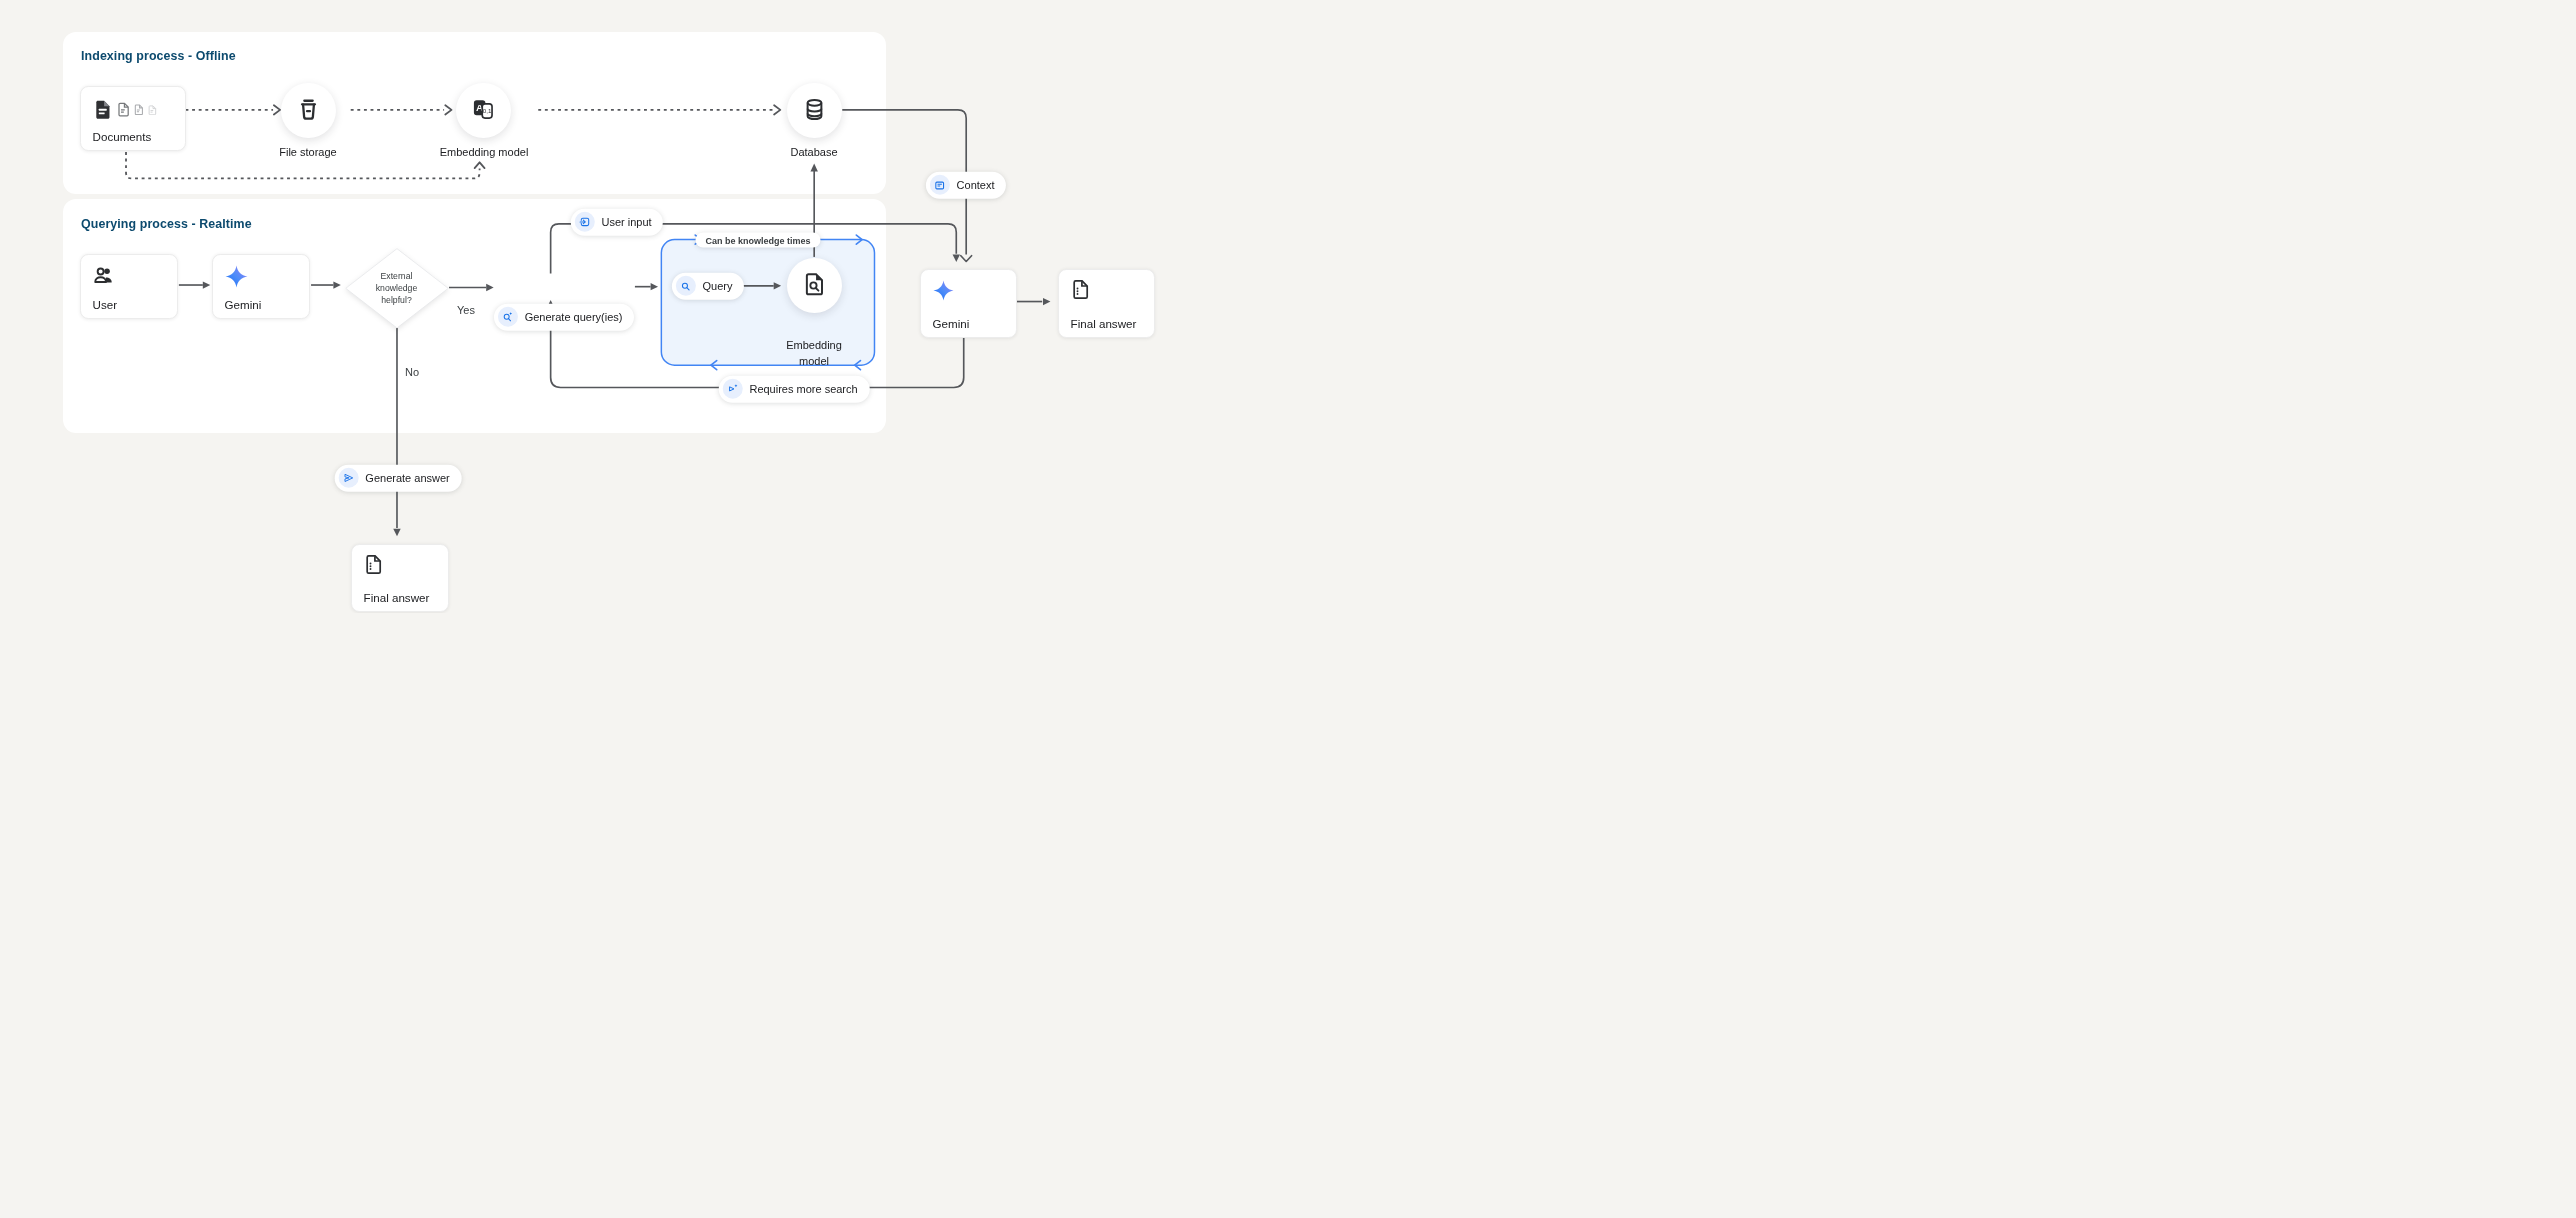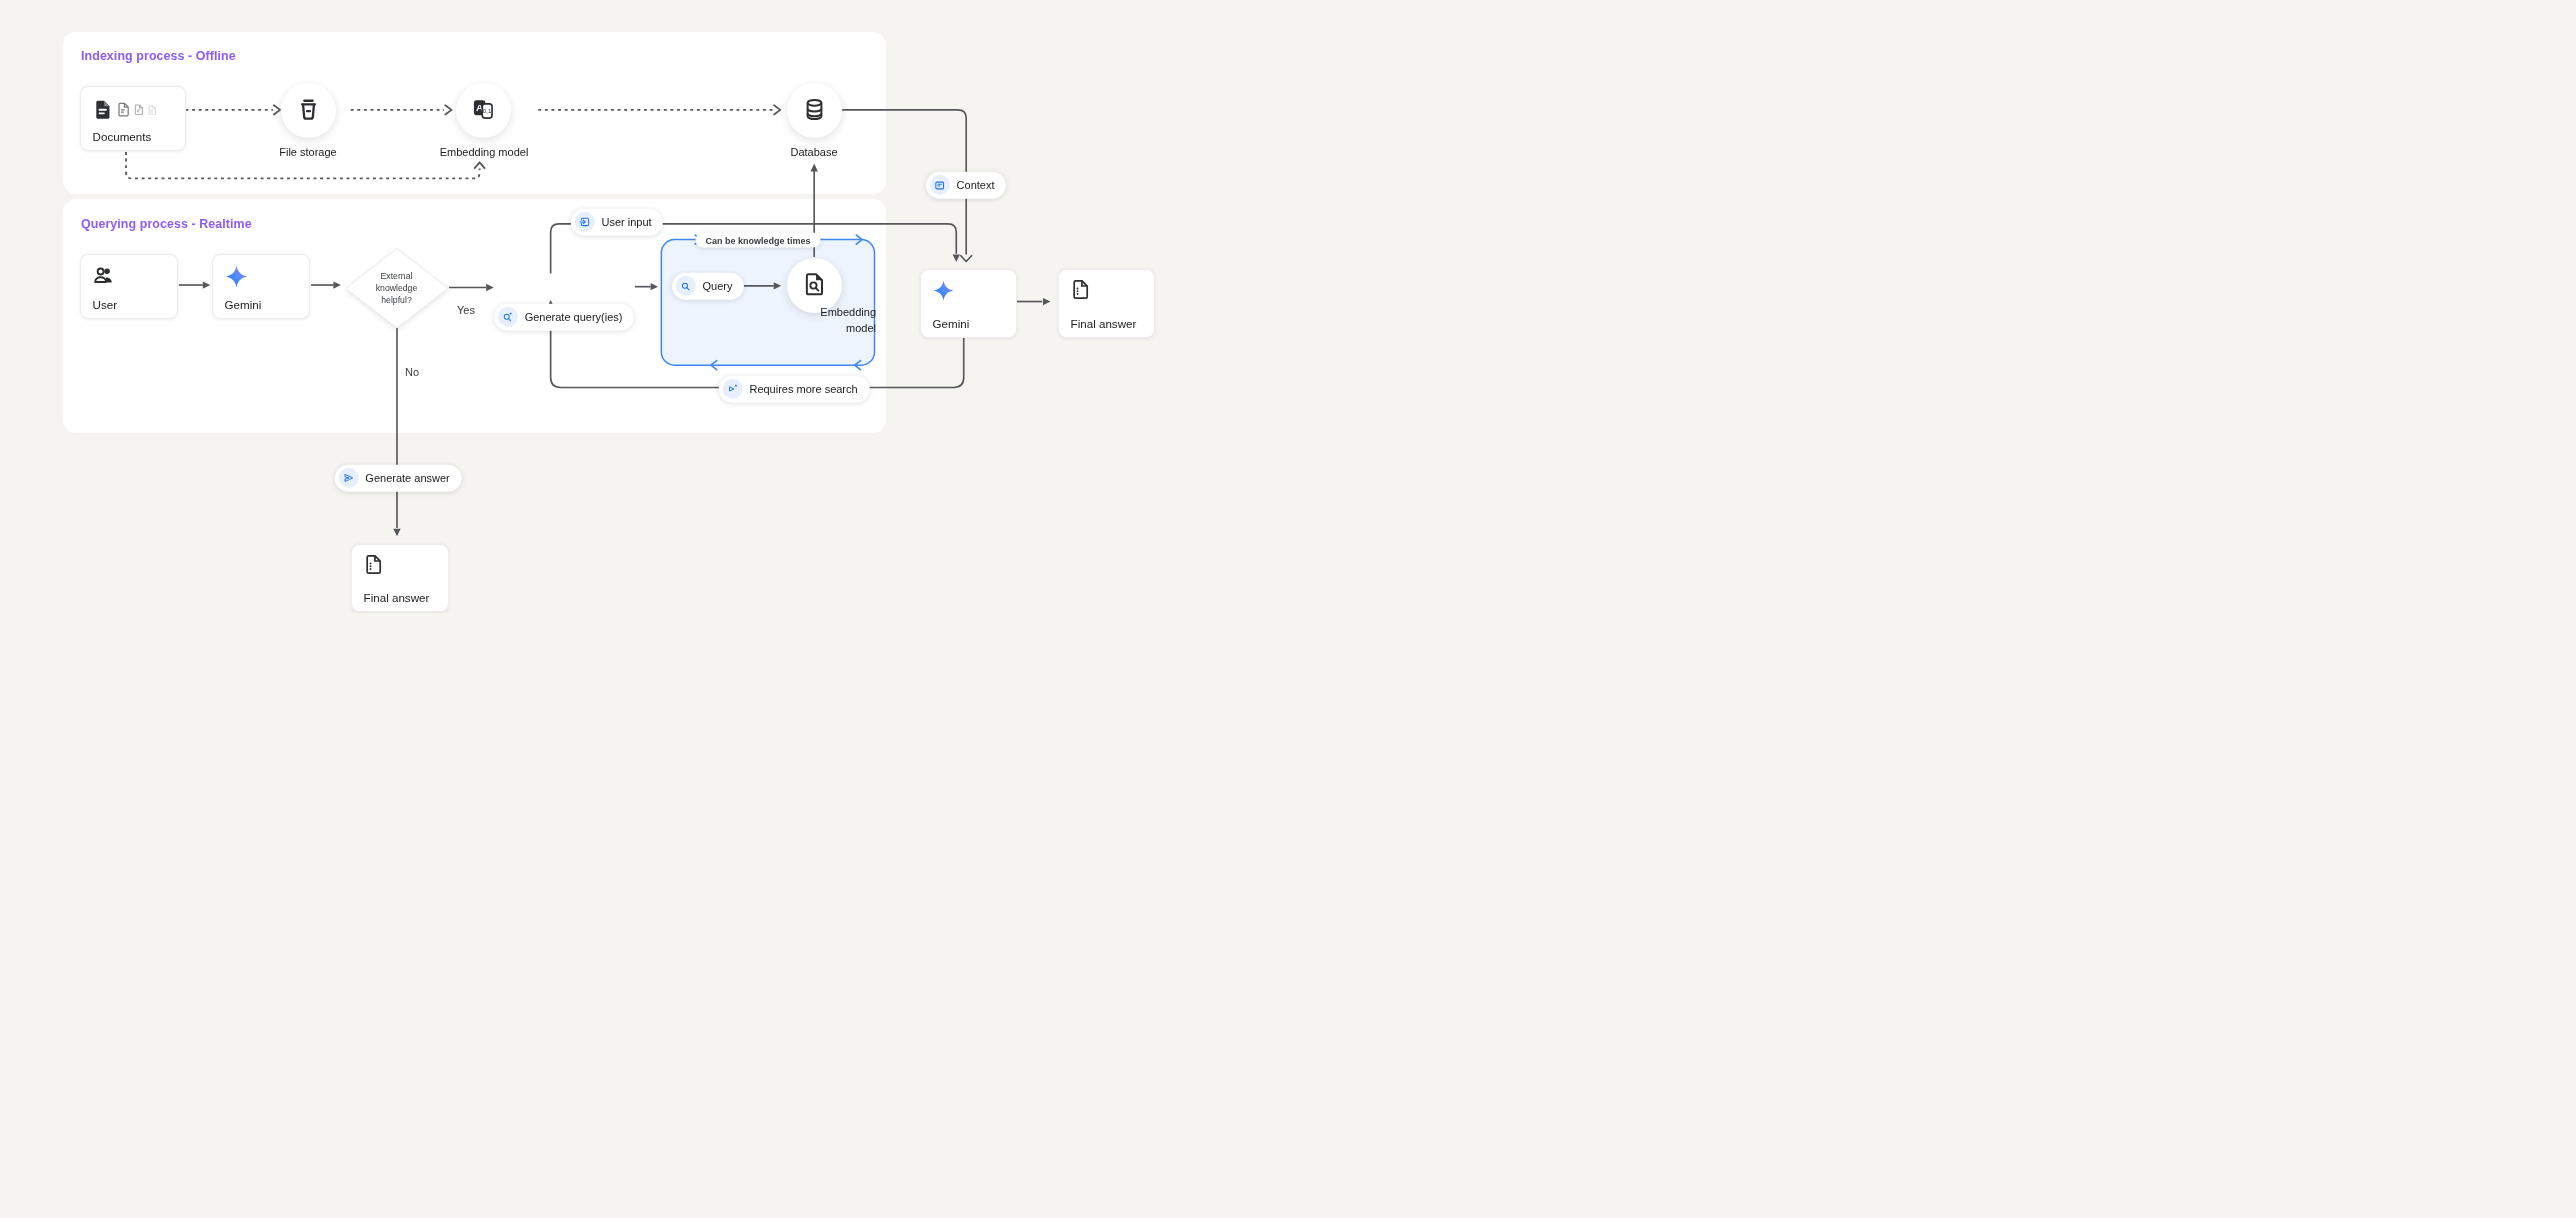--- a/index.html
+++ b/index.html
@@ -1,18 +1,18 @@
 <!DOCTYPE html>
 <html style="font-size:13.2px"><head>
 <meta charset="utf-8">
 <style>
   html,body{margin:0;padding:0;background:#f5f4f1;font-family:"Liberation Sans","DejaVu Sans",sans-serif;}
   #stage{position:relative;width:1288px;height:613px;background:#f5f4f1;overflow:hidden;}
   .panel{position:absolute;background:#ffffff;border-radius:13.2px;}
-  .panel-title{position:absolute;font-size:12.4px;font-weight:700;color:#8b5cf6;letter-spacing:0.1px;}
+  .panel-title{position:absolute;font-size:12.4px;font-weight:700;color:#0c4a6e;letter-spacing:0.1px;}
   svg.wires{position:absolute;left:0;top:0;z-index:2;}
   .node-card{position:absolute;background:#fff;border:0.8px solid #ececec;border-radius:8.3px;
              box-shadow:0 0.8px 3.3px rgba(32,33,36,.08);z-index:3;}
   .node-card .card-icon{position:absolute;left:10.7px;top:9px;}
   .node-card .card-label{position:absolute;left:11.6px;bottom:7.4px;font-size:11.6px;color:#202124;}
   .circle-node{position:absolute;width:55px;height:55px;border-radius:50%;background:#fff;
                box-shadow:0 2.5px 8.3px rgba(32,33,36,.13);z-index:3;display:flex;align-items:center;justify-content:center;}
   .circle-label{position:absolute;width:124px;text-align:center;font-size:11px;color:#202124;z-index:3;line-height:1.45;}
   .pill{position:absolute;transform:translate(-50%,-50%);background:#fff;border-radius:826px;
         box-shadow:0 0.8px 5px rgba(60,64,67,.18);display:flex;align-items:center;gap:6.6px;
@@ -246,21 +246,21 @@
   <div class="circle-node" style="left:787px;top:258px;">
     <span>
       <svg width="25" height="25" viewBox="0 0 24 24">
         <path d="M6.3 2.2h7.2l5.7 5.7v11.9c0 .9-.73 1.63-1.63 1.63H6.3c-.9 0-1.63-.73-1.63-1.63V3.83c0-.9.73-1.63 1.63-1.63z" fill="#fff" stroke="#2c2e31" stroke-width="1.9"></path>
         <path d="M13.5 2.2l5.7 5.7h-5.7z" fill="#2c2e31"></path>
         <circle cx="11" cy="13" r="3" fill="none" stroke="#2c2e31" stroke-width="1.8"></circle>
         <path d="M13.2 15.4l2.6 2.5" stroke="#2c2e31" stroke-width="1.8" stroke-linecap="round"></path>
       </svg>
     </span>
   </div>
-  <div class="circle-label" style="left:752px;top:305px;text-align:right;">
+  <div class="circle-label" style="left:752px;top:338px;">
     <div>Embedding</div>
     <div>model</div>
   </div>
 
   <div class="pill" style="left:794px;top:389px;text-align:center;">
     <span class="badge">
       <svg width="12.4" height="12.4" viewBox="0 0 24 24">
         <path d="M5.5 8L14 12l-8.5 4z" fill="none" stroke="#1a73e8" stroke-width="1.9" stroke-linejoin="round"></path>
         <path d="M17.8 3.2c.27 1.6 1.23 2.56 2.83 2.83-1.6.27-2.56 1.23-2.83 2.83-.27-1.6-1.23-2.56-2.83-2.83 1.6-.27 2.56-1.23 2.83-2.83z" fill="#1a73e8"></path>
       </svg>

